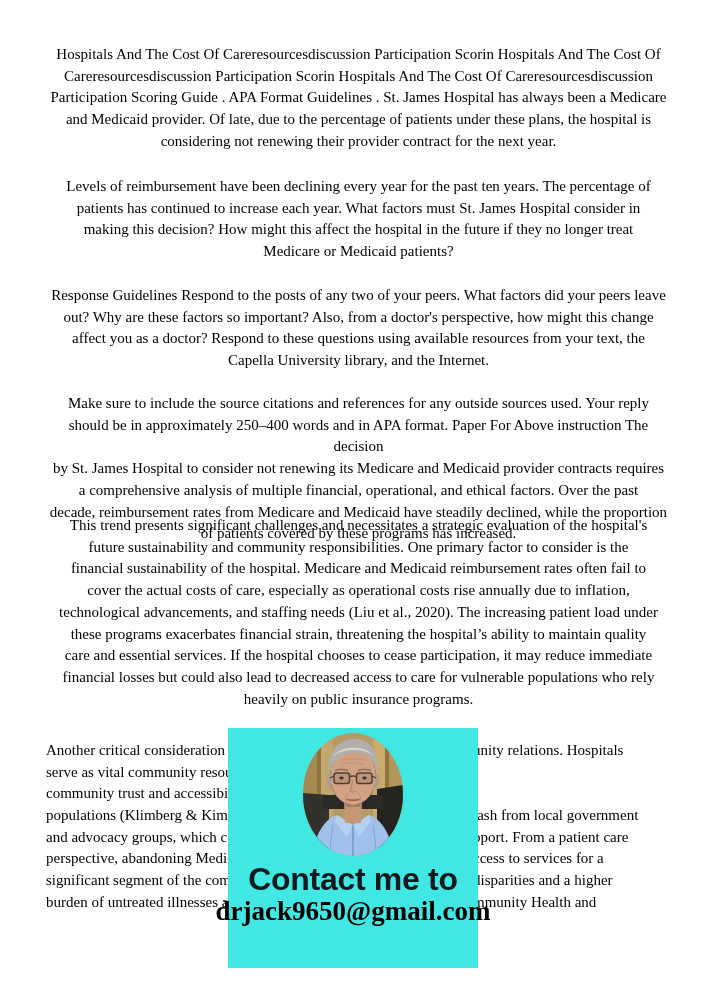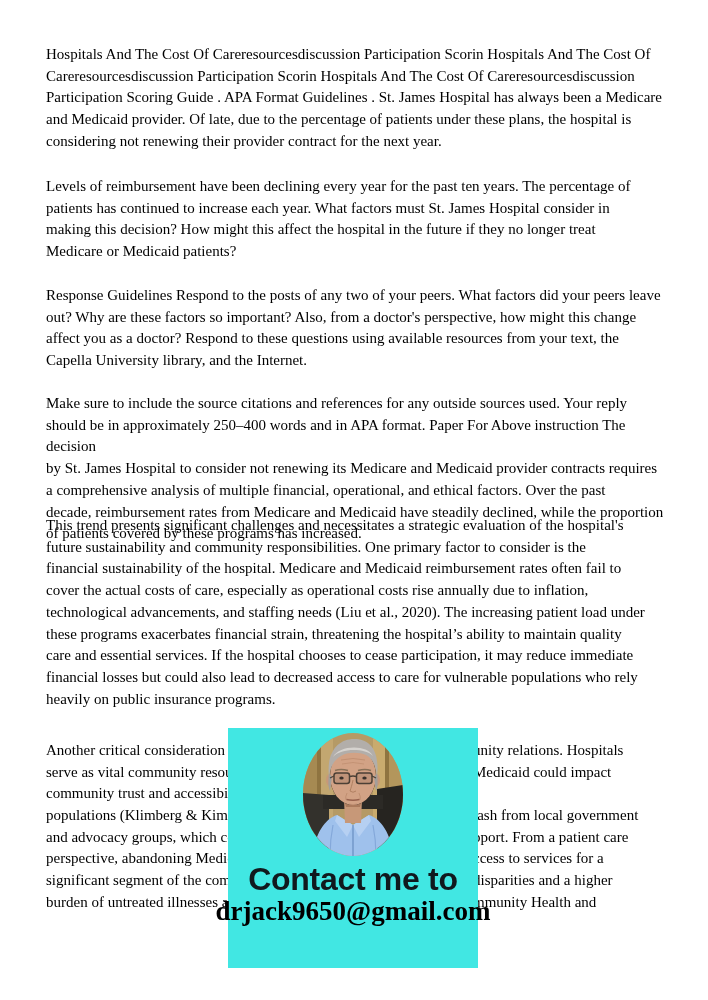--- a/index.html
+++ b/index.html
@@ -1,21 +1,21 @@
 <!DOCTYPE html>
 <html><head>
 <meta charset="utf-8">
 <style>
   html,body{margin:0;padding:0;background:#fff;}
   .page{
     position:relative;width:708px;height:1000px;background:#ffffff;
     font-family:"Liberation Serif",serif;font-size:15px;line-height:21.7px;
     color:#000;overflow:hidden;
   }
-  .para{position:absolute;left:46px;white-space:pre-line;width:625px;}
+  .para{position:absolute;left:46px;white-space:pre-line;width:625px;text-align:center;}
   .para-1{top:29px;}
   .para-2{top:161px;}
   .para-3{top:270px;}
   .para-4{top:378px;}
   .para-5{top:500px;}
   .para-6{position:absolute;left:46px;top:740px;width:625px;}
   .p6line{position:relative;height:21.7px;white-space:nowrap;}
   .p6line .frag-right{position:absolute;left:427px;top:0;white-space:nowrap;}
   
   .overlay{
@@ -67,21 +67,21 @@
 financial sustainability of the hospital. Medicare and Medicaid reimbursement rates often fail to
 cover the actual costs of care, especially as operational costs rise annually due to inflation,
 technological advancements, and staffing needs (Liu et al., 2020). The increasing patient load under
 these programs exacerbates financial strain, threatening the hospital’s ability to maintain quality
 care and essential services. If the hospital chooses to cease participation, it may reduce immediate
 financial losses but could also lead to decreased access to care for vulnerable populations who rely
 heavily on public insurance programs.</p>
 
   <div class="para-6" id="para6">
       <div class="p6line"><span class="frag-left">Another critical consideration in</span><span class="frag-right">unity relations. Hospitals</span></div>
-      <div class="p6line"><span class="frag-left">serve as vital community resour</span><span class="frag-right">Medicaid could impact</span></div>
+      <div class="p6line"><span class="frag-left">serve as vital community resour</span></div>
       <div class="p6line"><span class="frag-left">community trust and accessibili</span></div>
       <div class="p6line"><span class="frag-left">populations (Klimberg &amp; Kim, 2</span><span class="frag-right">lash from local government</span></div>
       <div class="p6line"><span class="frag-left">and advocacy groups, which cou</span><span class="frag-right">pport. From a patient care</span></div>
       <div class="p6line"><span class="frag-left">perspective, abandoning Medica</span><span class="frag-right">ccess to services for a</span></div>
       <div class="p6line"><span class="frag-left">significant segment of the comm</span><span class="frag-right">disparities and a higher</span></div>
       <div class="p6line"><span class="frag-left">burden of untreated illnesses am</span><span class="frag-right">mmunity Health and</span></div>
     </div>
 
   <div class="overlay">
     <div class="photo">

